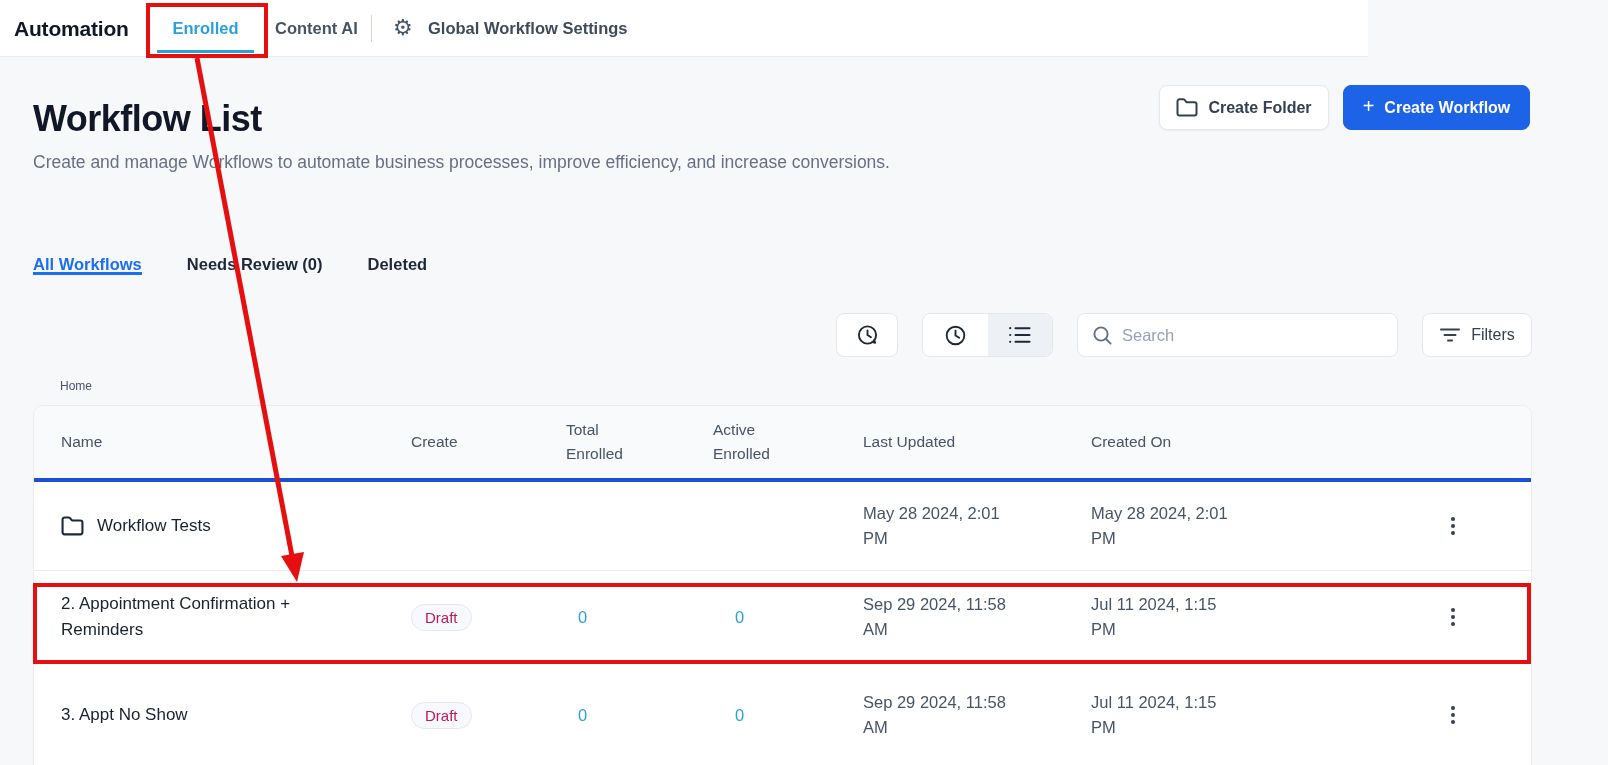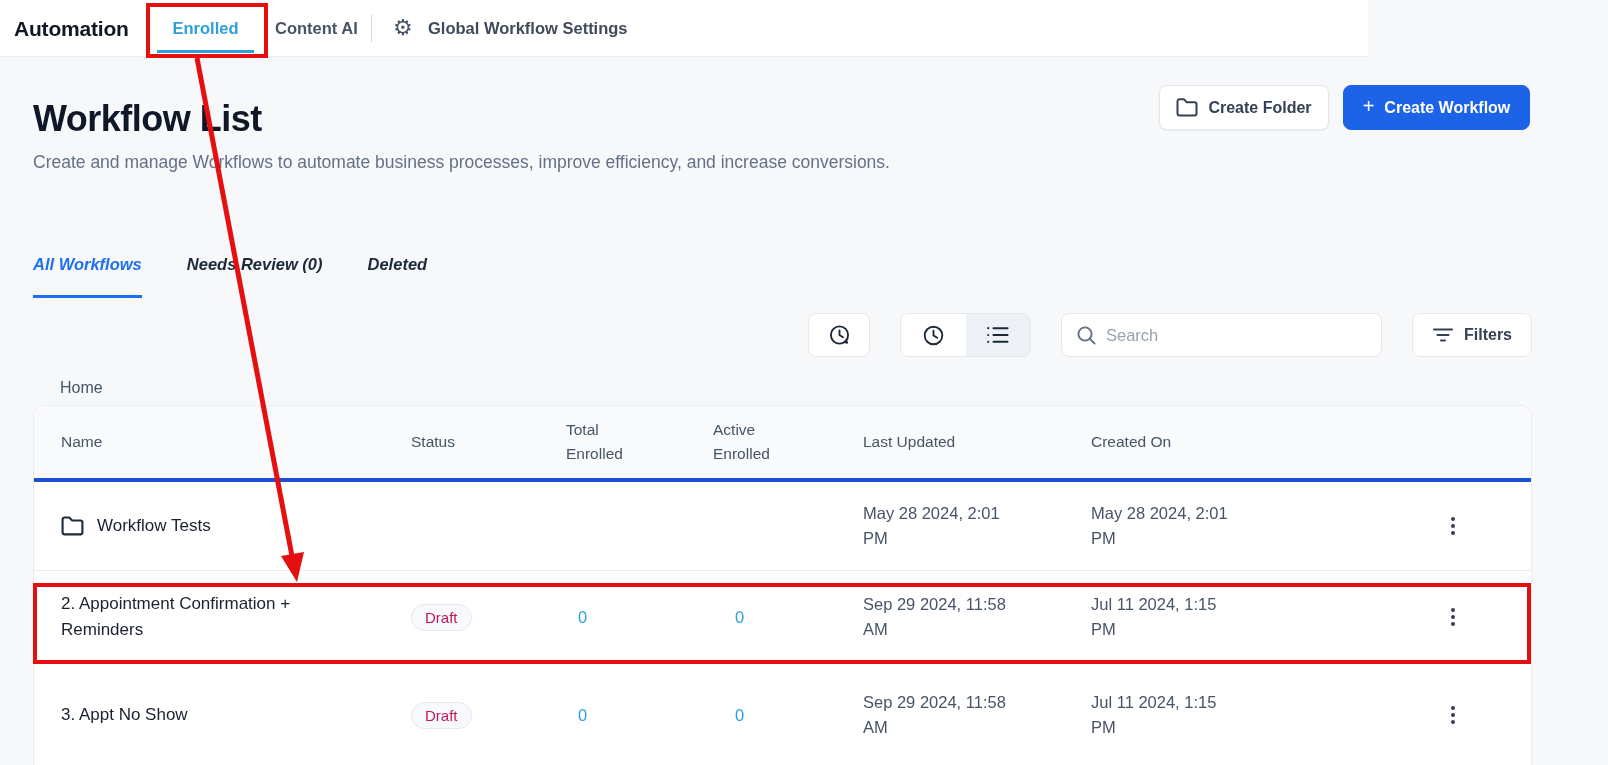--- a/index.html
+++ b/index.html
@@ -38,41 +38,41 @@
   .header-buttons { position:absolute; top:85px; right:78px; display:flex; gap:14px; }
   .btn { height:45px; border-radius:8px; display:flex; align-items:center; justify-content:center;
     font-size:16px; font-weight:600; cursor:pointer; }
   .btn-folder { width:170px; background:#ffffff; border:1px solid #e4e7ec; color:#344054;
     box-shadow:0 1px 2px rgba(16,24,40,.05); gap:10px; }
   .btn-create { width:187px; background:#1d63e8; border:1px solid #1d63e8; color:#ffffff; gap:10px; }
   .btn-create .plus { font-size:20px; font-weight:400; margin-top:-2px; }
 
   
   .list-tabs { position:absolute; left:33px; top:255px; display:flex; gap:45px; font-size:16.5px; font-weight:600; }
-  .list-tab { position:relative; padding-bottom:24px; color:#1d2939; cursor:pointer;font-style:italic; }
+  .list-tab { position:relative; padding-bottom:1px; color:#1d2939; cursor:pointer; }
   .list-tab.active { color:#1d6ff2; }
   .list-tab.active::after { content:""; position:absolute; left:0; right:0; bottom:0; height:3px; background:#1d6ff2; }
 
   
-  .toolbar { position:absolute; top:313px; right:76px; display:flex; gap:30px; height:44px; }
+  .toolbar { position:absolute; top:313px; right:76px; display:flex; gap:24px; height:44px; }
   .tool-btn { background:#ffffff; border:1px solid #e4e7ec; border-radius:8px; display:flex;
     align-items:center; justify-content:center; cursor:pointer; }
   .tool-history { width:62px; }
   .segmented { width:131px; background:#ffffff; border:1px solid #e4e7ec; border-radius:8px;
     display:flex; overflow:hidden; }
   .seg-cell { width:50%; display:flex; align-items:center; justify-content:center; cursor:pointer; }
   .seg-cell.selected { background:#edf0f4; }
   .searchbox { width:321px; background:#ffffff; border:1px solid #e4e7ec; border-radius:8px;
     display:flex; align-items:center; padding:0 14px; gap:9px; }
   .searchbox input { border:none; outline:none; flex:1; font-size:16.5px; color:#344054;
     font-family:"Liberation Sans", sans-serif; background:transparent; }
   .searchbox input::placeholder { color:#98a2b3; }
-  .btn-filters { width:120px; gap:10px; font-size:16px; font-weight:700; color:#344054; }
-
-  .breadcrumb { position:absolute; left:60px; top:379px; font-size:16px; color:#475467; }
+  .btn-filters { width:110px; gap:10px; font-size:16px; font-weight:400; color:#344054; }
+
+  .breadcrumb { position:absolute; left:60px; top:379px; font-size:12px; color:#475467; }
 
   
   .card { position:absolute; left:33px; top:405px; width:1499px; height:380px;
     background:#ffffff; border:1px solid #eaecf0; border-radius:10px 10px 0 0; overflow:hidden; }
   .trow { display:grid; grid-template-columns:350px 155px 147px 150px 228px 230px 1fr;
     align-items:center; padding:0 27px; }
   .thead { height:76px; background:#f9fafb; border-bottom:4px solid #1d4ed8; }
   .th { font-size:15.5px; font-weight:500; color:#475467; line-height:24px; }
   .th.narrow { max-width:62px; }
   .tbody-row { border-bottom:1px solid #eaecf0; }
@@ -183,21 +183,21 @@
     <span>Filters</span>
   </button>
 </div>
 
 <div class="breadcrumb">Home</div>
 
 <div class="card">
 
   <div class="trow thead">
     <div class="th">Name</div>
-    <div class="th">Status</div>
+    <div class="th">Create</div>
     <div class="th narrow">Total Enrolled</div>
     <div class="th narrow">Active Enrolled</div>
     <div class="th">Last Updated</div>
     <div class="th">Created On</div>
     <div></div>
   </div>
 
   <div class="trow tbody-row row-1">
     <div class="name-cell">
       <svg class="ic" width="23" height="20" viewBox="0 0 22 19" fill="none" stroke="#1d2939" stroke-width="2" stroke-linejoin="round" stroke-linecap="round">

